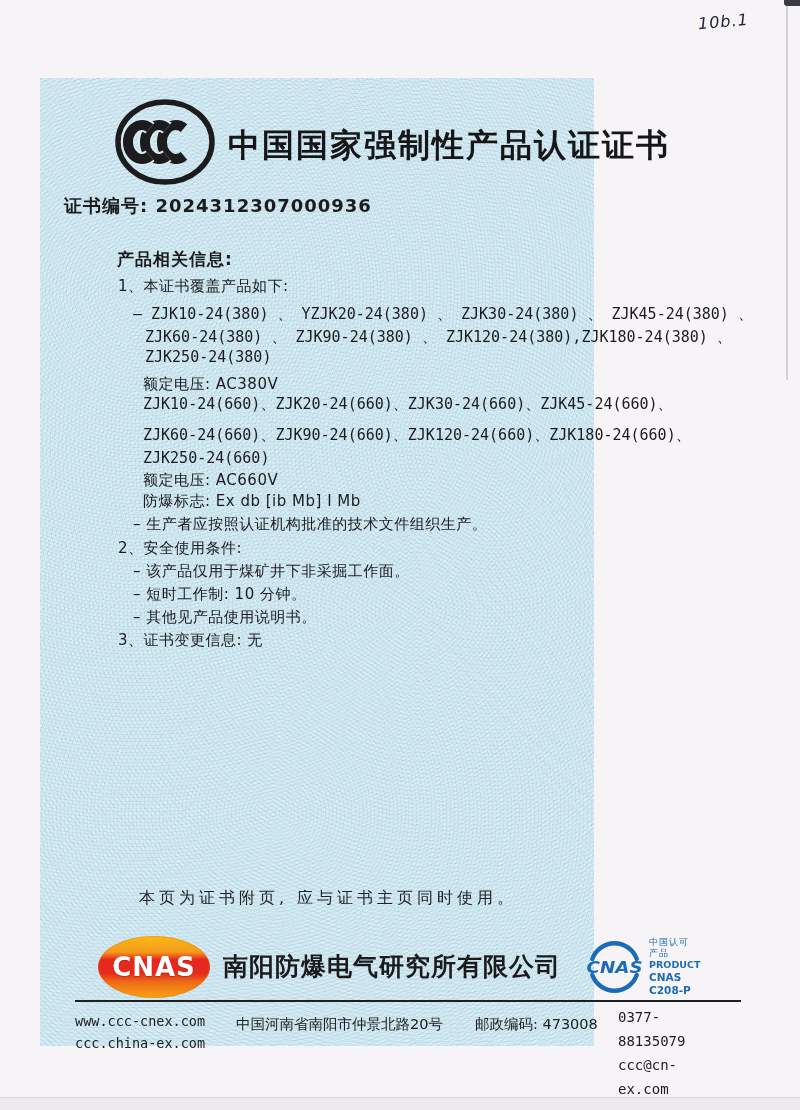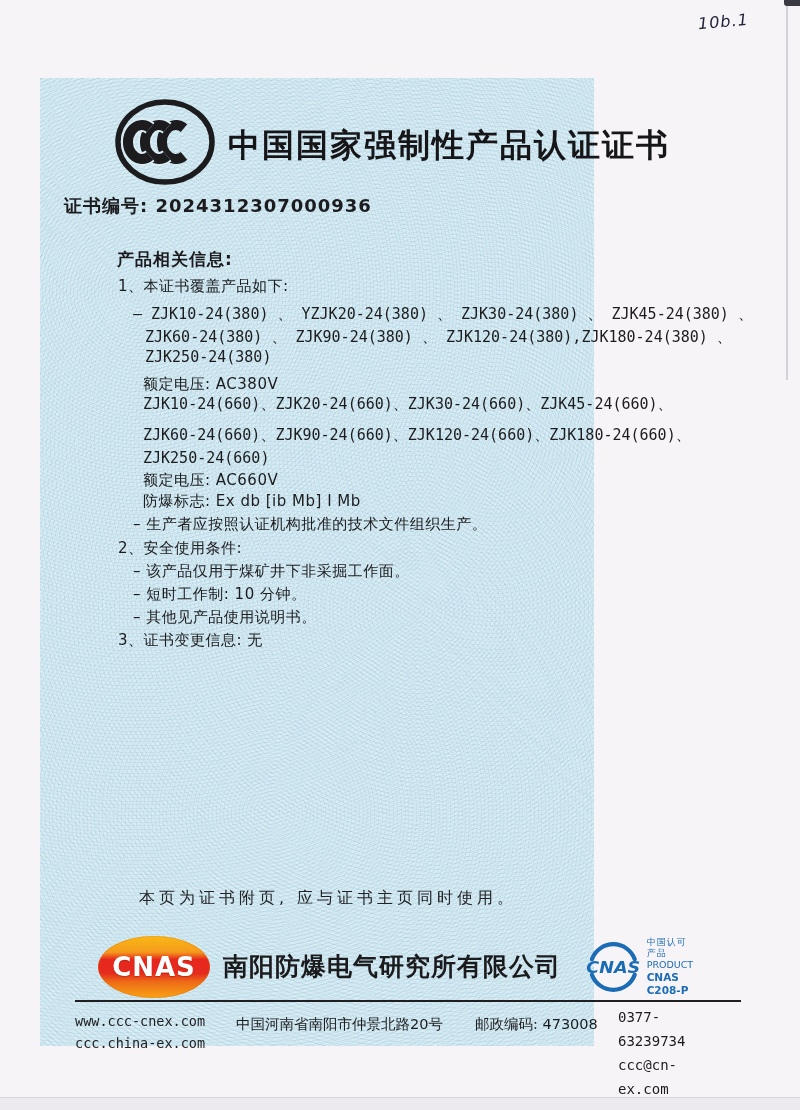--- a/index.html
+++ b/index.html
@@ -82,21 +82,21 @@
     text-align:center; font-size:25px; font-weight:bold; letter-spacing:1px;
     color:#1b1b1d; white-space:nowrap;
   }
   .cnas-group {
     position:absolute; left:543px; top:856px;
     display:flex; align-items:center; gap:3px;
   }
   .cnas-badge { width:76px; height:66px; }
   .cnas-text { display:flex; flex-direction:column; line-height:1.25; }
   .cnas-text .zh { font-size:9px; color:#1b6cb5; letter-spacing:1px; }
-  .cnas-text .en { font-size:9.5px; color:#1b6cb5; font-weight:normal; }
+  .cnas-text .en { font-size:9.5px; color:#1b6cb5; font-weight:bold; }
   .cnas-text .code { font-size:10.5px; color:#1b6cb5; font-weight:bold; }
   .divider {
     position:absolute; left:35px; top:922px; width:666px; height:2px; background:#1f1f22;
   }
   .contact-left {
     position:absolute; left:35px; top:932px;
     font-family:"DejaVu Sans Mono", monospace; font-size:13.5px; line-height:22px;
   }
   .contact-center {
     position:absolute; left:196px; top:937px; width:300px;
@@ -179,17 +179,17 @@
     <div>www.ccc-cnex.com</div>
     <div>ccc.china-ex.com</div>
   </div>
 
   <div class="contact-center">
     <span>中国河南省南阳市仲景北路20号</span>
     <span>邮政编码: 473008</span>
   </div>
 
   <div class="contact-right">
-    <div>0377-63239734</div>
+    <div>0377-88135079</div>
     <div>ccc@cn-ex.com</div>
   </div>
 
 </div>
 
 </body></html>

